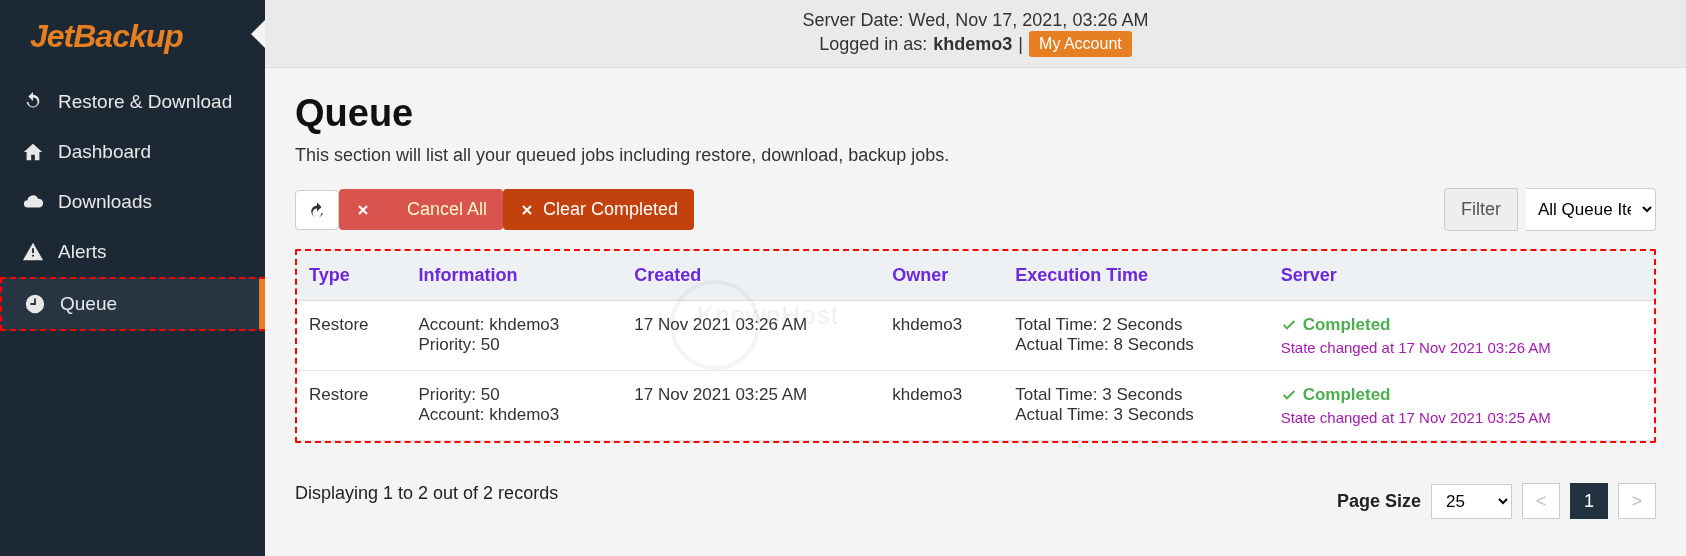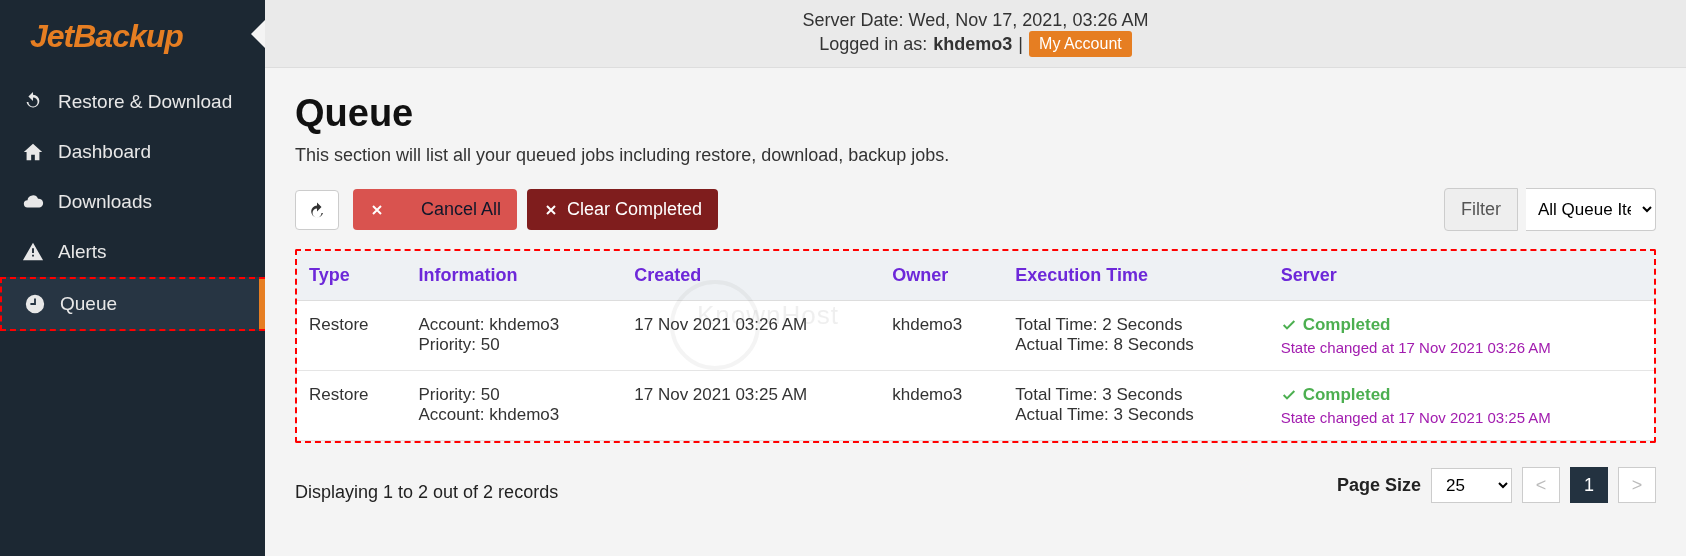--- a/index.html
+++ b/index.html
@@ -26,34 +26,34 @@
 .topbar .right { display: flex; align-items: center; gap: 6px; }
 .my-account-btn { background: #e67e22; color: #fff; border: none; padding: 4px 10px; border-radius: 3px; font-size: 16px; cursor: pointer; }
 
 .content { padding: 24px 30px; flex: 1; overflow: auto; }
 .page-title { font-size: 38px; font-weight: 600; color: #111; margin-bottom: 10px; }
 .page-desc { font-size: 18px; color: #333; margin-bottom: 22px; }
 
 .toolbar { display: flex; align-items: center; margin-bottom: 18px; }
 .btn { border: none; border-radius: 4px; padding: 10px 16px; font-size: 18px; cursor: pointer; display: inline-flex; align-items: center; gap: 8px; }
 .btn-refresh { background: #fff; border: 1px solid #ccc; color: #333; padding: 10px 12px; }
-.btn-red { background: #d9534f; color: #0f172a; margin-left: 14px; gap: 36px; }
-.btn-orange { background: #7f1d1d; color: #fff; margin-left: 10px; }
+.btn-red { background: #d9534f; color: #fef9c3; margin-left: 0; gap: 36px; }
+.btn-orange { background: #c2410c; color: #fff; }
 .toolbar-right { margin-left: auto; display: flex; gap: 8px; }
 .btn-filter { background: #eee; border: 1px solid #ccc; color: #555; border-radius: 4px 0 0 4px; }
 .filter-select { border: 1px solid #ccc; border-left: none; border-radius: 0 4px 4px 0; font-size: 17px; padding: 0 8px; background: #fff; width: 130px; }
 
 .table-wrap { border: 2px dashed red; border-radius: 2px; }
 table { width: 100%; border-collapse: collapse; background: #fff; }
 thead th { background: #eef1f4; text-align: left; padding: 14px 12px; font-size: 18px; font-weight: 700; color: #6d28d9; border-bottom: 1px solid #ddd; }
 tbody td { padding: 14px 12px; font-size: 17px; color: #333; border-bottom: 1px solid #e5e5e5; vertical-align: top; }
 .status-completed { color: #4caf50; font-weight: 700; display: flex; align-items: center; gap: 6px; }
 .status-note { font-size: 15px; color: #a21caf; margin-top: 4px; }
 
-.footer { display: flex; align-items: flex-end; margin-top: 24px; font-size: 18px; }
+.footer { display: flex; align-items: flex-start; margin-top: 40px; font-size: 18px; }
 .footer .pager { margin-left: auto; display: flex; align-items: center; gap: 10px; }
 .page-size-select { border: 1px solid #ccc; padding: 6px 30px 6px 10px; font-size: 17px; background: #fff; }
 .page-btn { border: 1px solid #ccc; background: #fff; width: 38px; height: 36px; font-size: 18px; cursor: pointer; }
 .page-btn.active { background: #233240; color: #fff; border-color: #233240; }
 .page-btn.disabled { color: #bbb; }
 
 .watermark { position: absolute; left: 697px; top: 300px; font-size: 26px; color: rgba(120,120,120,0.12); pointer-events: none; font-weight: 500; letter-spacing: 1px;}
 .watermark-circle { position: absolute; left: 670px; top: 280px; width: 90px; height: 90px; border: 4px solid rgba(120,120,120,0.08); border-radius: 50%; pointer-events: none; }
 </style>
 </head>

